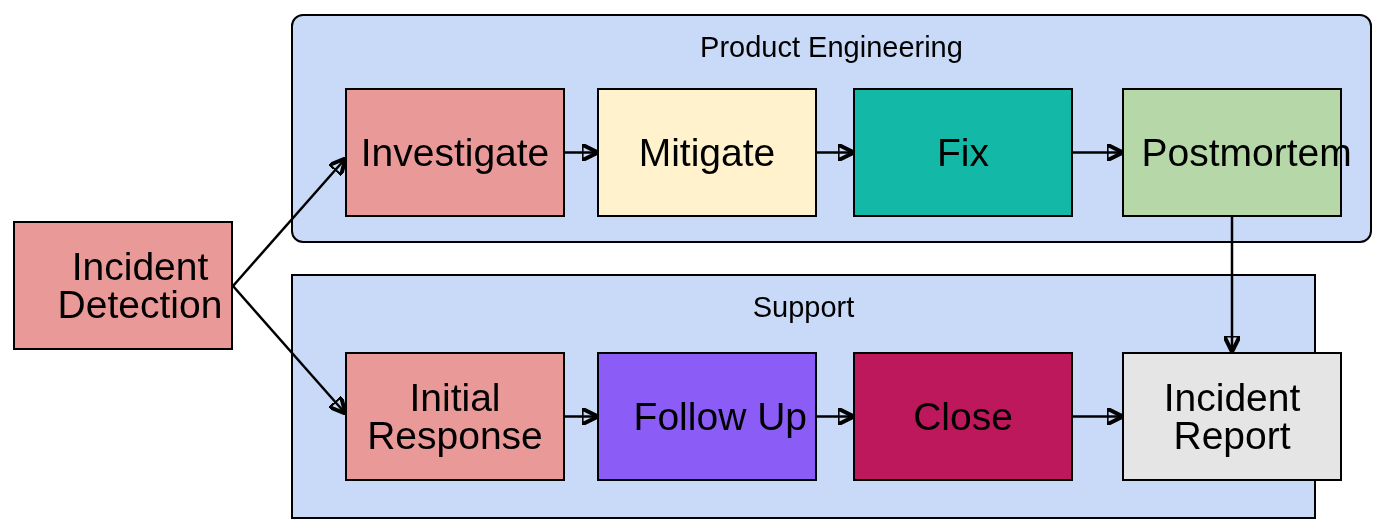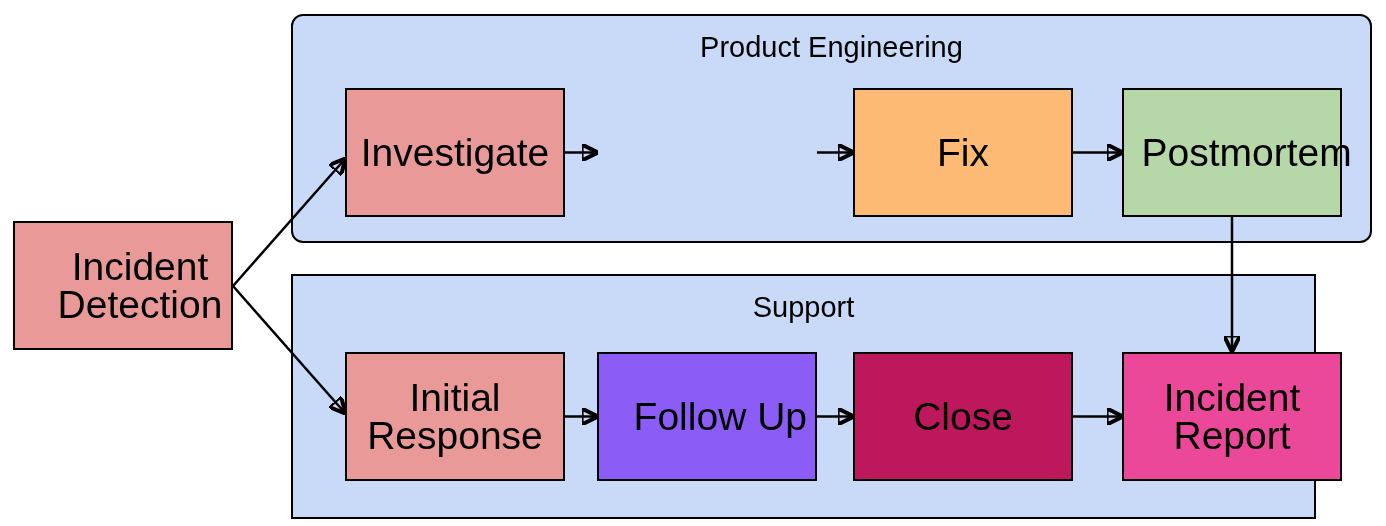--- a/index.html
+++ b/index.html
@@ -87,42 +87,45 @@
   </div>
 
   <div class="node n-start" style="background-color: rgb(234, 153, 153);">
     <div class="node-label">Incident Detection</div>
   </div>
 
   <div class="node n-investigate" style="background-color: rgb(234, 153, 153);">
     <div class="node-label">Investigate</div>
   </div>
 
+  <div class="node n-mitigate" style="background-color: rgb(255, 242, 204);">
+    <div class="node-label">Mitigate</div>
+  </div>
 
-  <div class="node n-fix" style="background-color: #fdba74;">
+  <div class="node n-fix" style="background-color: #14b8a6;">
     <div class="node-label">Fix</div>
   </div>
 
   <div class="node n-postmortem" style="background-color: rgb(182, 215, 168); padding-left: 19px;">
     <div class="node-label">Postmortem</div>
   </div>
 
   <div class="node n-initial-response" style="background-color: rgb(234, 153, 153);">
     <div class="node-label">Initial Response</div>
   </div>
 
   <div class="node n-follow-up" style="background-color: #8b5cf6; text-align: right;">
     <div class="node-label">Follow Up</div>
   </div>
 
   <div class="node n-close" style="background-color: #be185d;">
     <div class="node-label">Close</div>
   </div>
 
-  <div class="node n-incident-report" style="background-color: #ec4899;">
+  <div class="node n-incident-report" style="background-color: #e5e5e5;">
     <div class="node-label">Incident Report</div>
   </div>
 
   <svg class="arrow-layer" viewBox="0 0 1386 526" xmlns="http://www.w3.org/2000/svg">
     <defs>
       <marker id="ah" viewBox="0 0 10 10" refX="9.5" refY="5" markerWidth="6.5" markerHeight="6.5" orient="auto-start-reverse">
         <path d="M0,0 L10,5 L0,10 Z" fill="#000000" stroke="none"></path>
       </marker>
     </defs>
     <path d="M233,286 L345,159" marker-end="url(#ah)"></path>

